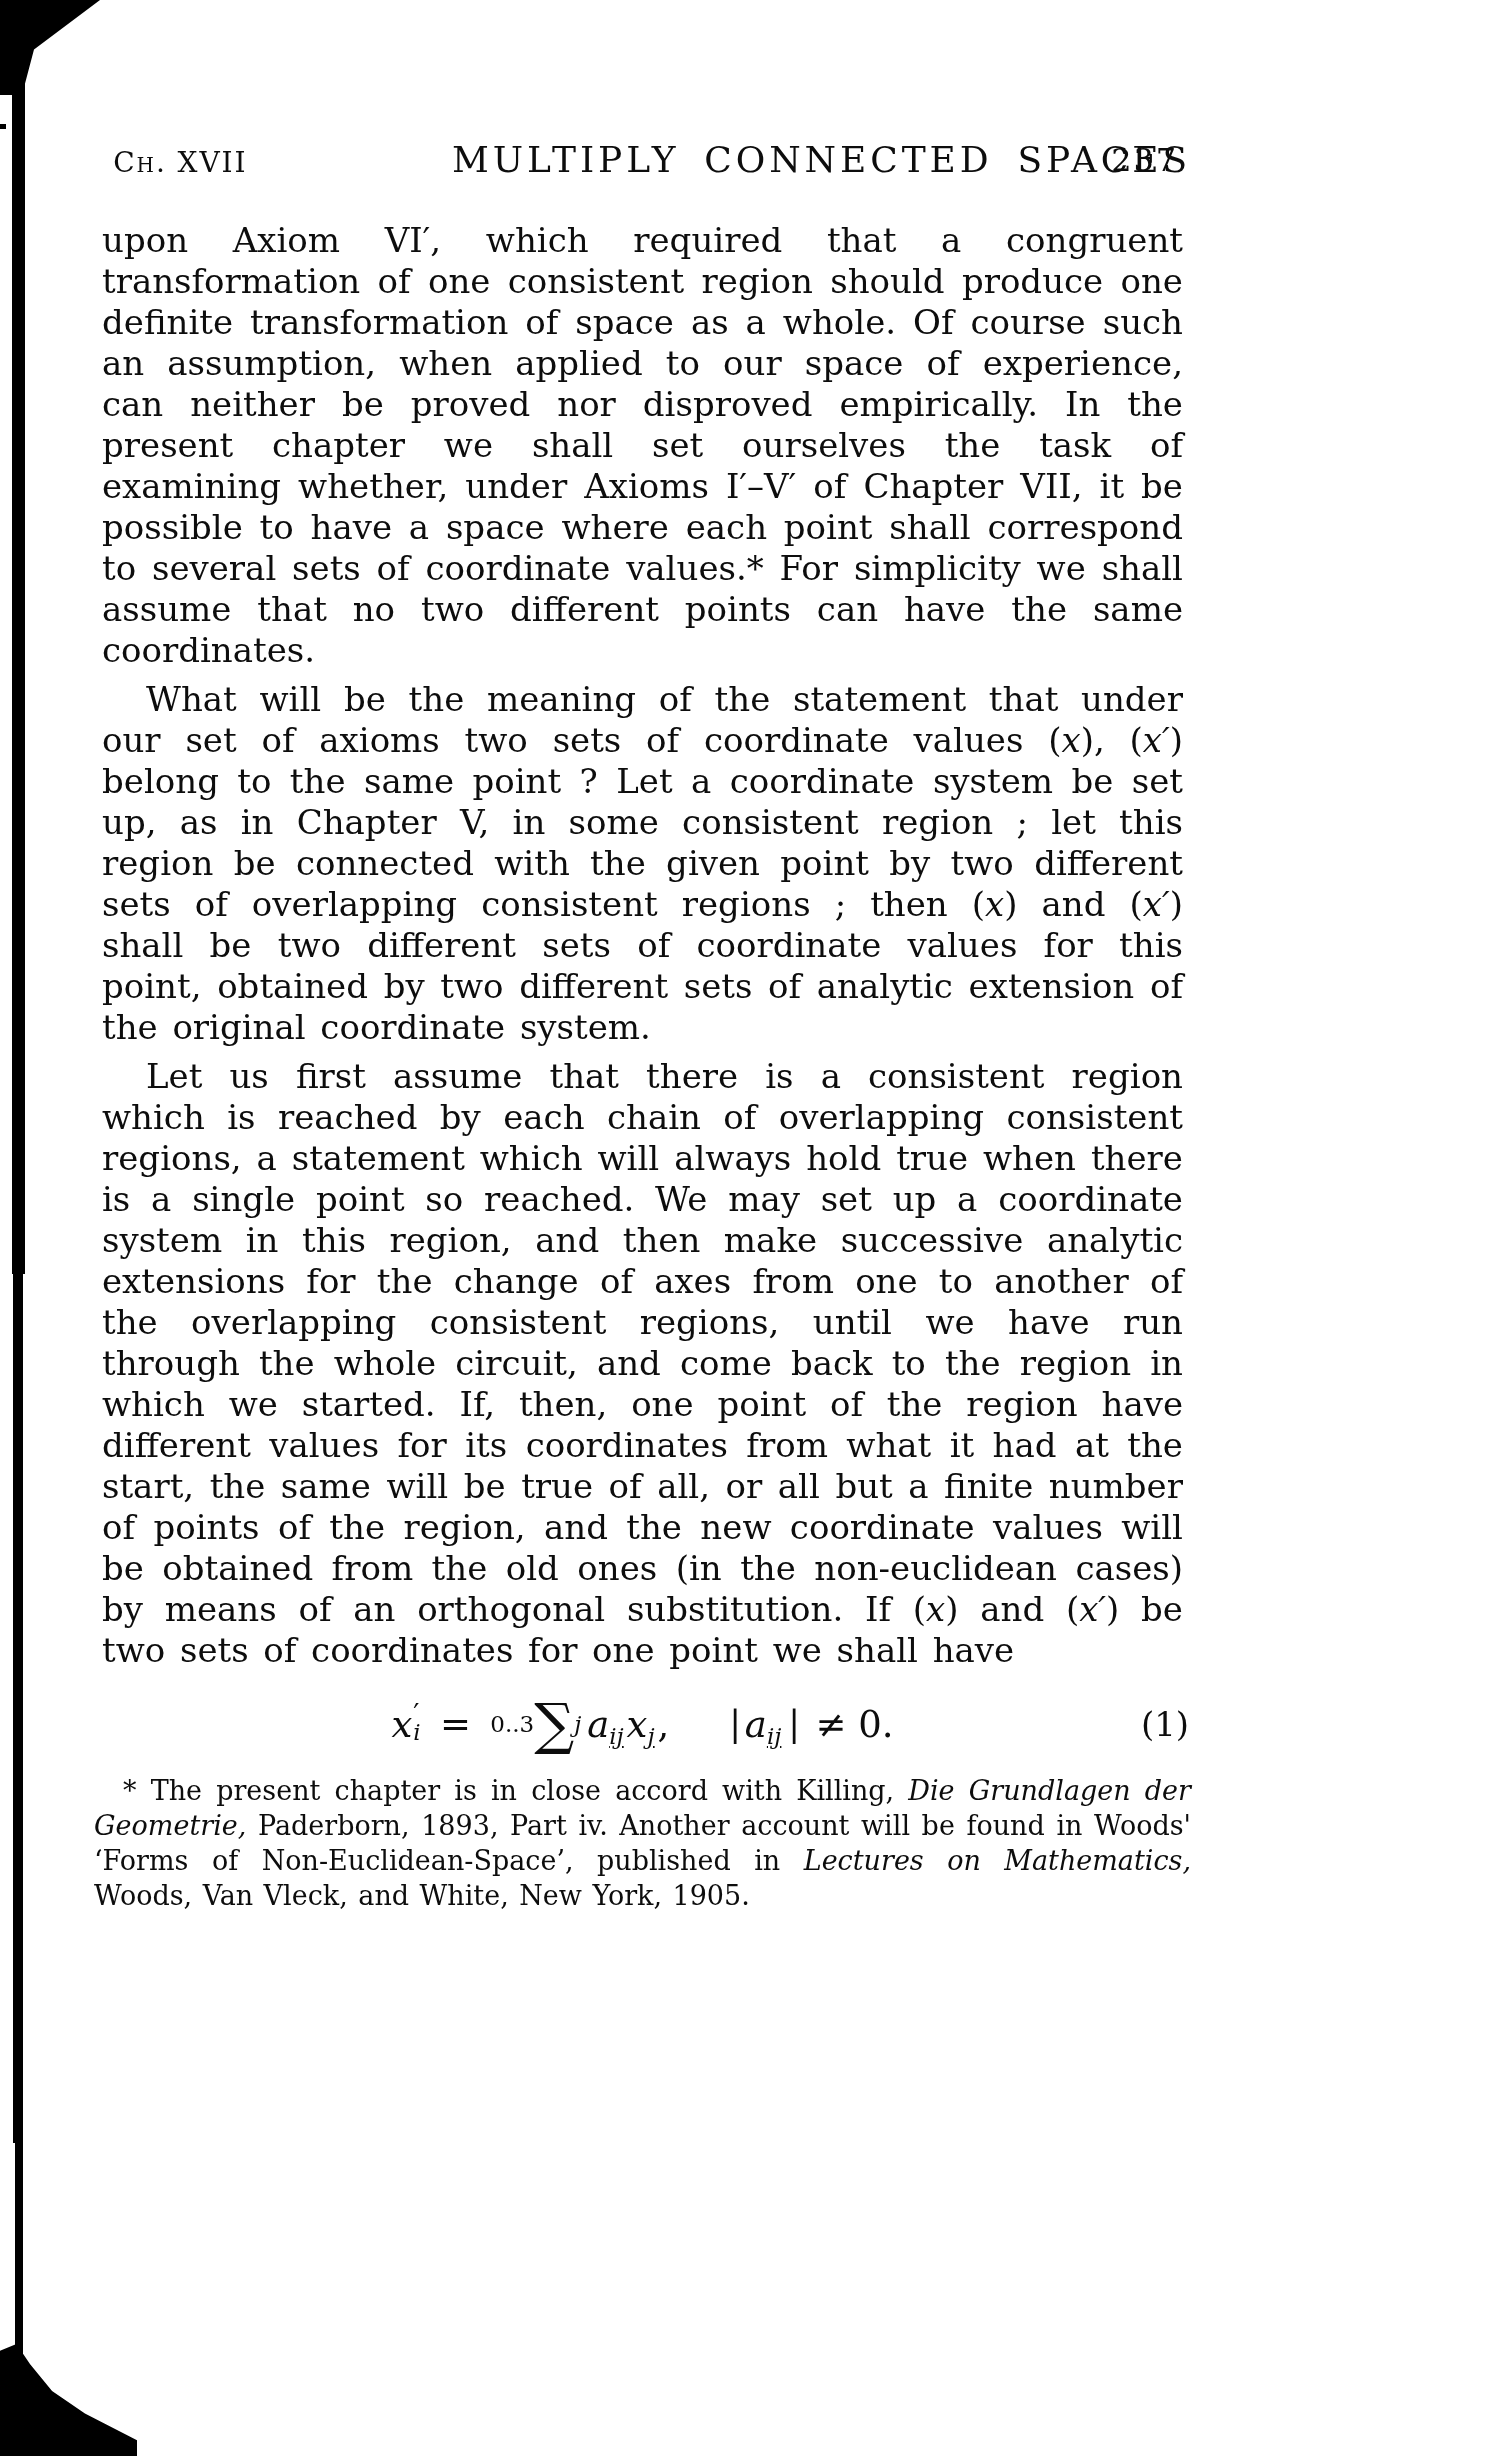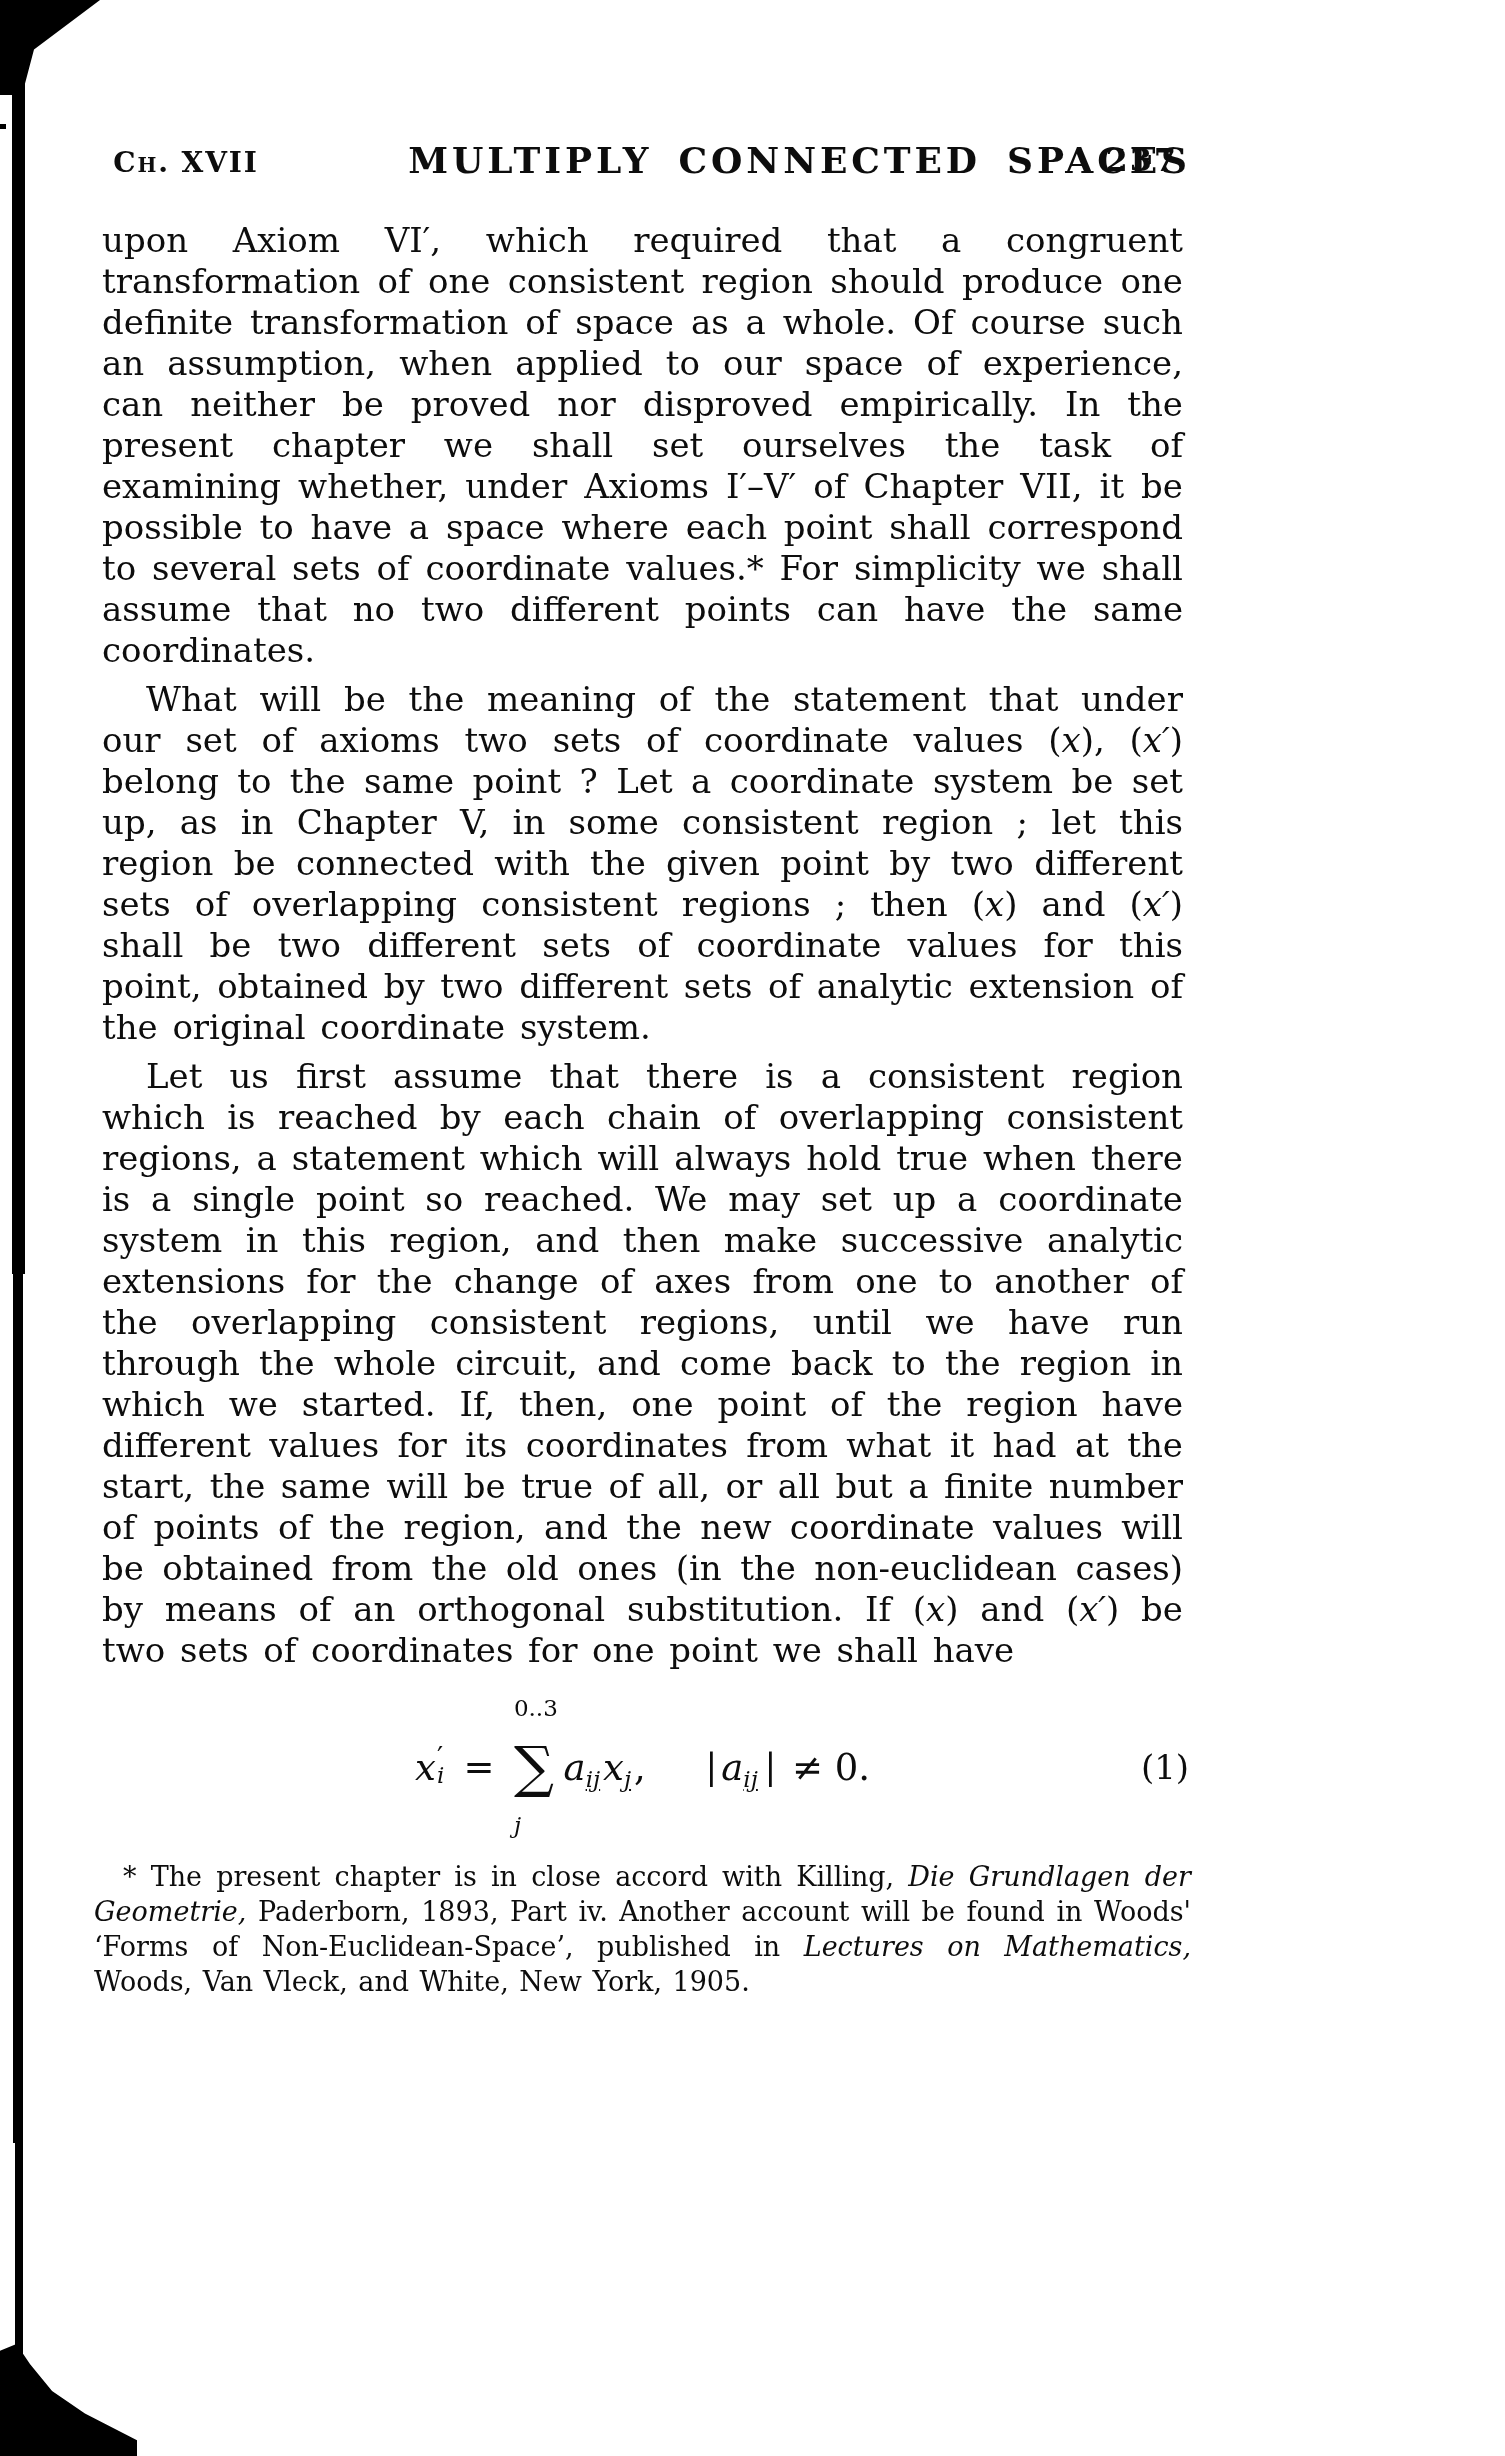--- a/index.html
+++ b/index.html
@@ -20,21 +20,21 @@
   #band-c{left:14.5px;top:2124px;width:8.7px;height:270px;}
   #speck-1{left:1.9px;top:85px;width:9.7px;height:5.8px;}
   #speck-2{left:0;top:124px;width:5.8px;height:4.8px;}
   #blob-bottom{left:0;top:2344px;width:137px;height:112px;
     clip-path:polygon(12% 0,22% 18%,38% 42%,62% 62%,100% 86%,100% 100%,0 100%,0 6%);}
   
   .page{
     position:absolute;left:94px;top:133px;width:1097px;
   }
   .page-header{
-    position:relative;height:50px;margin-bottom:37px;font-weight:bold;
+    position:relative;height:50px;margin-bottom:37px;
   }
   .page-header .chap{
     position:absolute;left:19.3px;bottom:3.9px;
     font-variant:small-caps;font-size:28px;letter-spacing:1.9px;
   }
   .page-header .title{
     display:block;text-align:right;
     font-size:36px;letter-spacing:3.9px;word-spacing:9.7px;
     padding-top:5.8px;
   }
@@ -55,21 +55,21 @@
     margin:25px 0 21px 0;
     display:flex;justify-content:center;align-items:center;
     font-size:37px;
   }
   .eq-main{display:inline-flex;align-items:center;}
   .eq-stack{display:inline-flex;flex-direction:column;align-items:flex-start;
     margin-left:1px;margin-right:5.8px;}
   .eq-prime{font-size:27px;line-height:17.4px;}
   .eq-sub{font-size:23px;line-height:19.3px;}
   .eq-rel{margin:0 13.5px;}
-  .eq-sum-col{display:inline-flex;flex-direction:column;margin:0 5.8px;gap:18px;}
+  .eq-sum-col{display:inline-flex;flex-direction:row;align-items:center;margin:0 5.8px;}
   .eq-sum-upper,.eq-sum-lower{font-size:23px;line-height:25px;}
   .eq-sum-sym{font-size:56px;line-height:56px;}
   .eq-low{font-size:23px;position:relative;top:11.6px;margin-right:2.9px;text-decoration:underline;}
   .eq-det{margin-left:56px;display:inline-flex;align-items:center;}
   .eq-bar{font-size:35px;margin:0 3.9px;}
   .eq-neq{margin-left:11.6px;}
   .eq-number{position:absolute;right:1.9px;top:50%;transform:translateY(-50%);font-size:34px;}
   
   .footnote{
     margin-top:20px;

